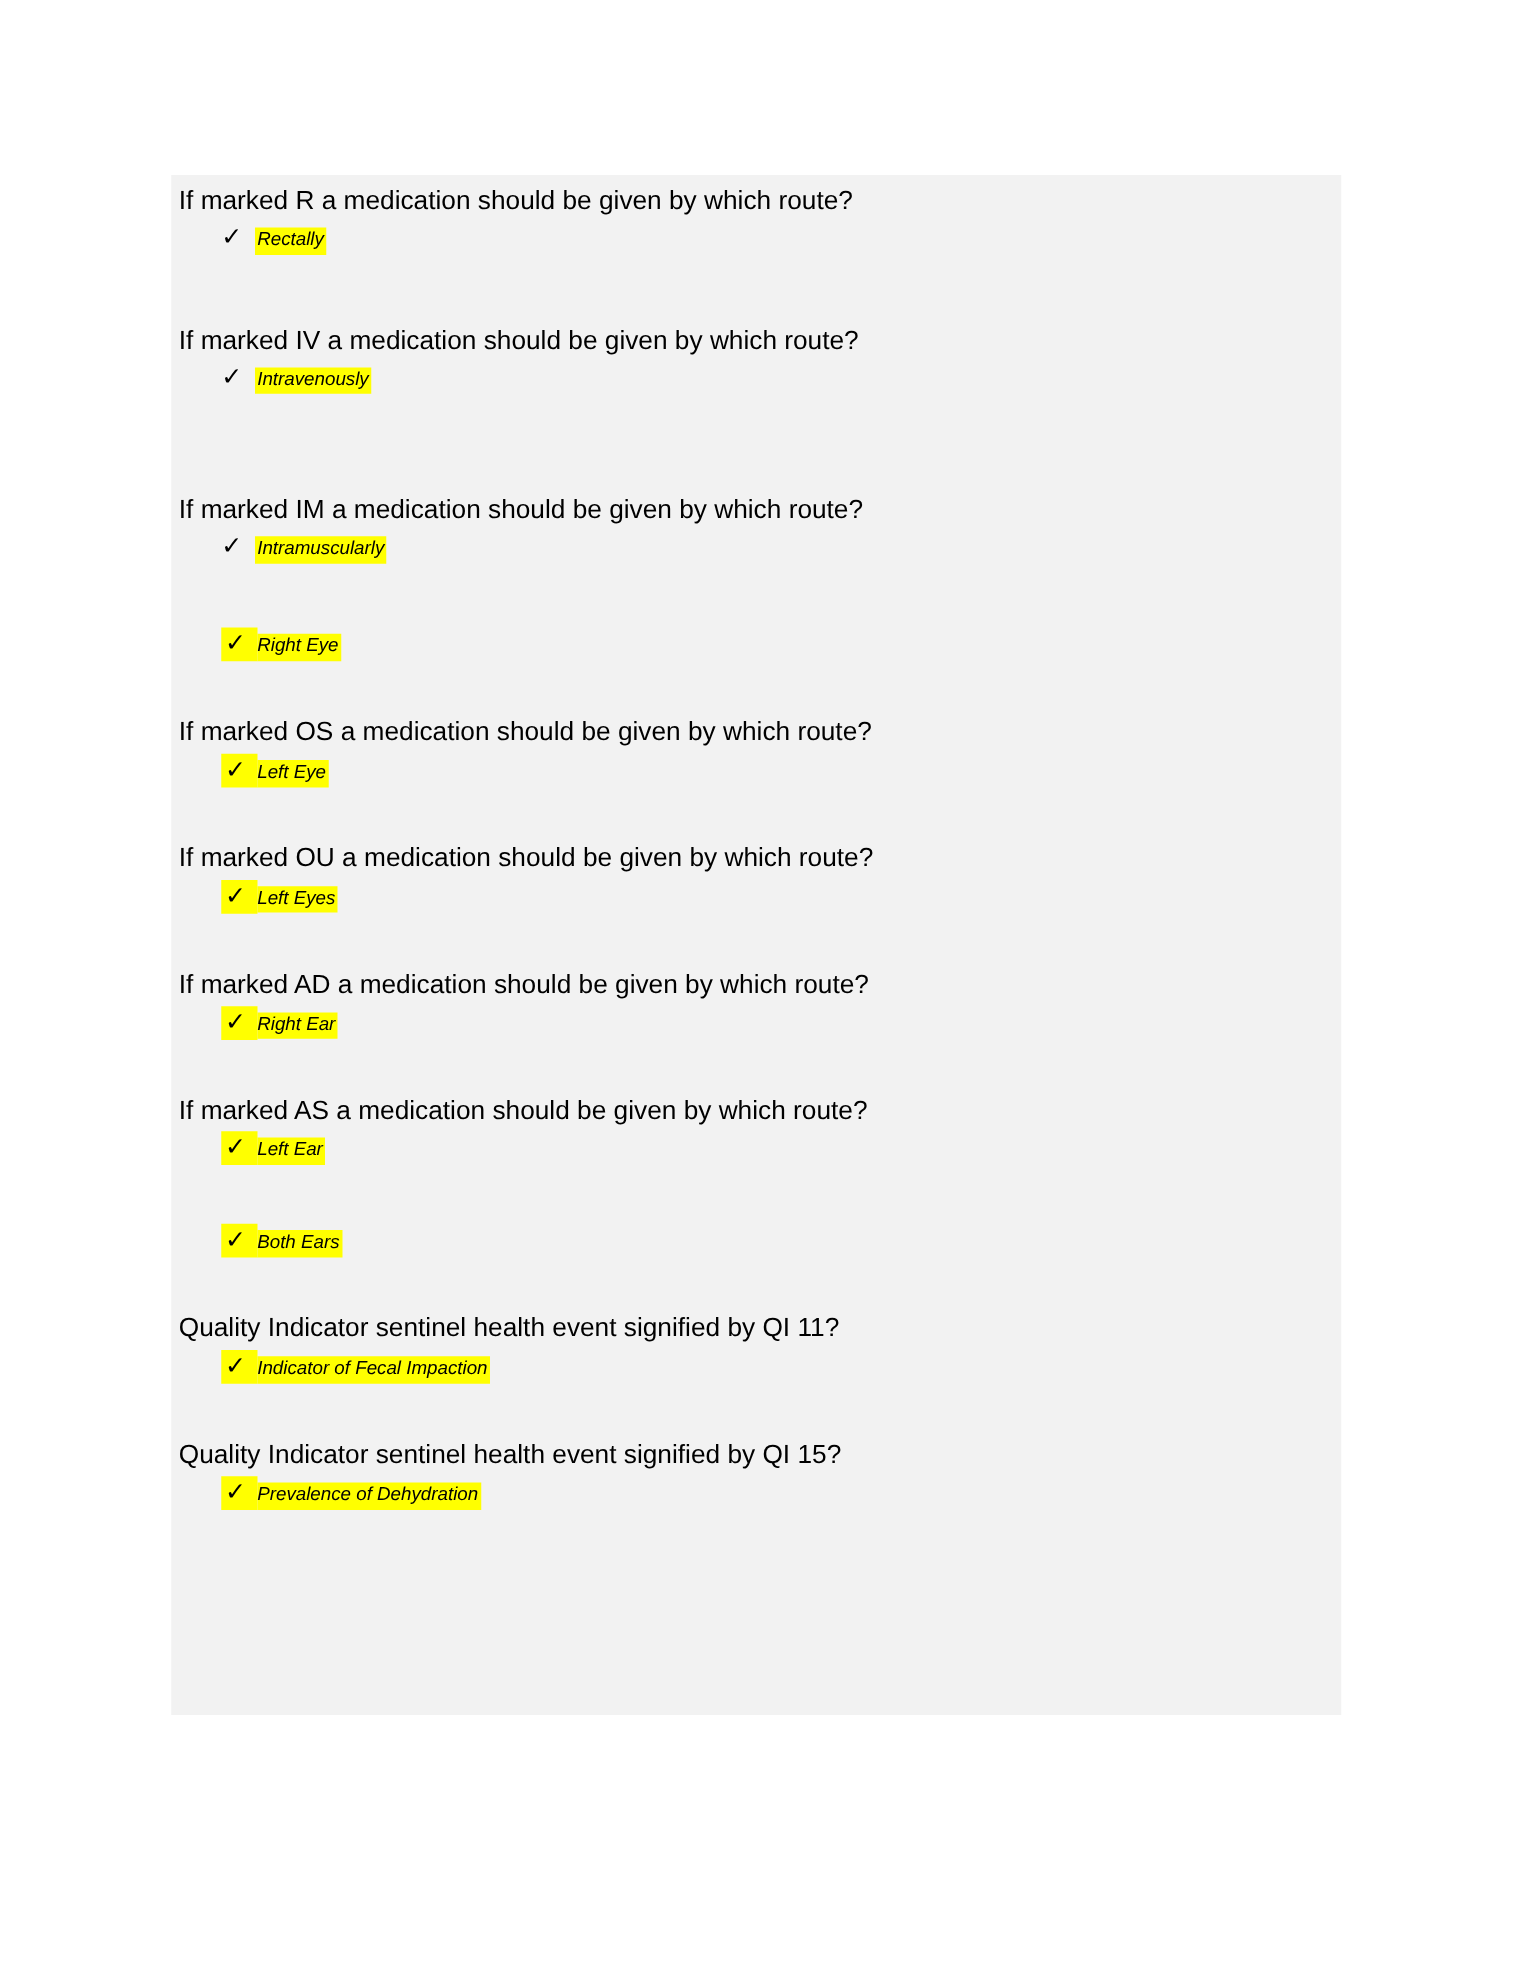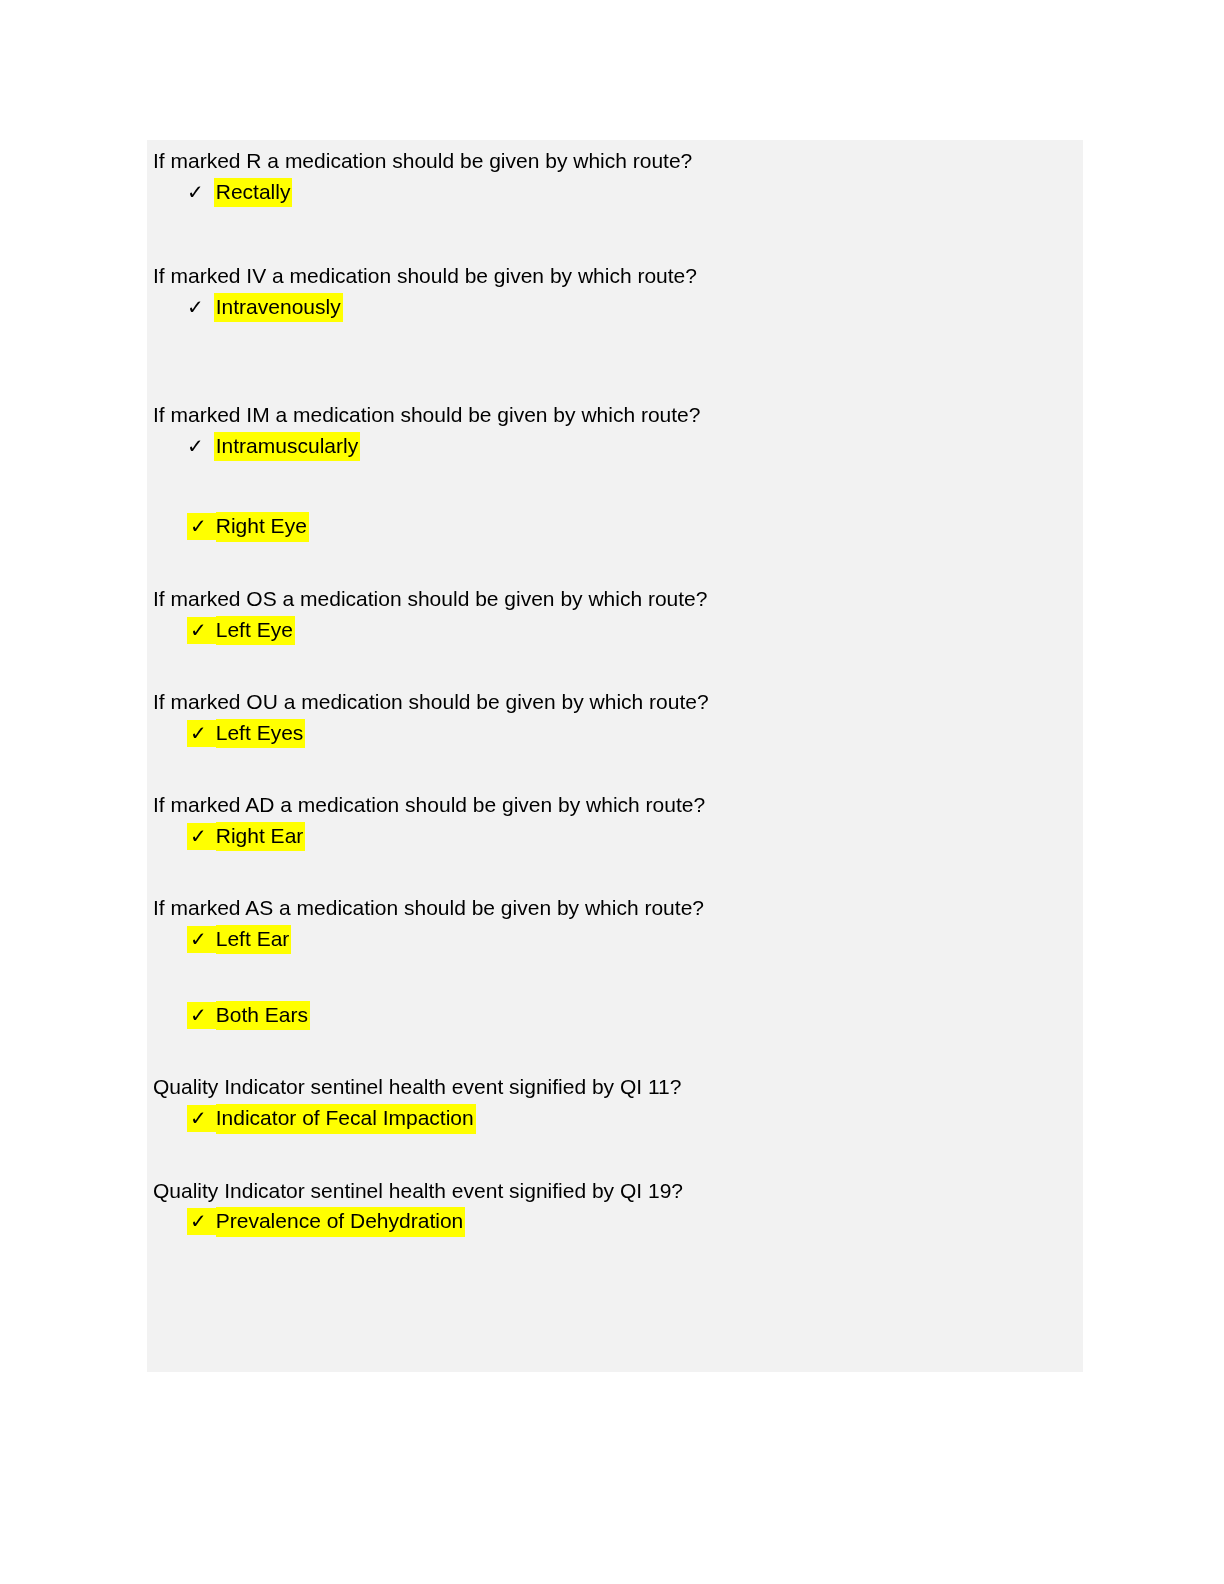--- a/index.html
+++ b/index.html
@@ -14,21 +14,21 @@
     -webkit-font-smoothing: antialiased;
   }
   .page {
     position: relative;
     width: 1224px;
     height: 1584px;
     background: #ffffff;
   }
   .content-block {
     position: absolute;
-    left: 147px;
+    left: 137px;
     top: 140px;
     width: 936px;
     min-height: 1232px;
     background: #f2f2f2;
     box-sizing: border-box;
     padding: 8px 0 0 0;
   }
   .qa-group {
     position: relative;
   }
@@ -52,26 +52,27 @@
     padding-right: 10px;
   }
   .check-hl {
     font-size: 20px;
     color: #000000;
     line-height: 1.25;
     background: #ffff00;
     padding: 1px 9px 1px 3px;
   }
   .answer-text {
-    font-size: 21px;
+    font-size: 15px;
     line-height: 1.25;
     color: #000000;
     background: #ffff00;
     padding: 1px 2px 2px 2px;
     white-space: nowrap;
+    font-style: italic;
   }
   .answer-text.joined {
     padding-left: 0;
     margin-left: 0;
   }
   .gap-xl { height: 56px; }
   .gap-xxl { height: 80px; }
   .gap-l { height: 48px; }
   .gap-m { height: 44px; }
   .tail { height: 60px; }
@@ -164,21 +165,21 @@
     <div class="qa-group">
       <div class="question">Quality Indicator sentinel health event signified by QI 11?</div>
       <div class="answer-row">
         <span class="check-hl">✓</span>
         <span class="answer-text joined">Indicator of Fecal Impaction</span>
       </div>
     </div>
     <div class="gap-m"></div>
 
     <div class="qa-group">
-      <div class="question">Quality Indicator sentinel health event signified by QI 19?</div>
+      <div class="question">Quality Indicator sentinel health event signified by QI 15?</div>
       <div class="answer-row">
         <span class="check-hl">✓</span>
         <span class="answer-text joined">Prevalence of Dehydration</span>
       </div>
     </div>
     <div class="tail"></div>
 
   </div>
 </div>
 

